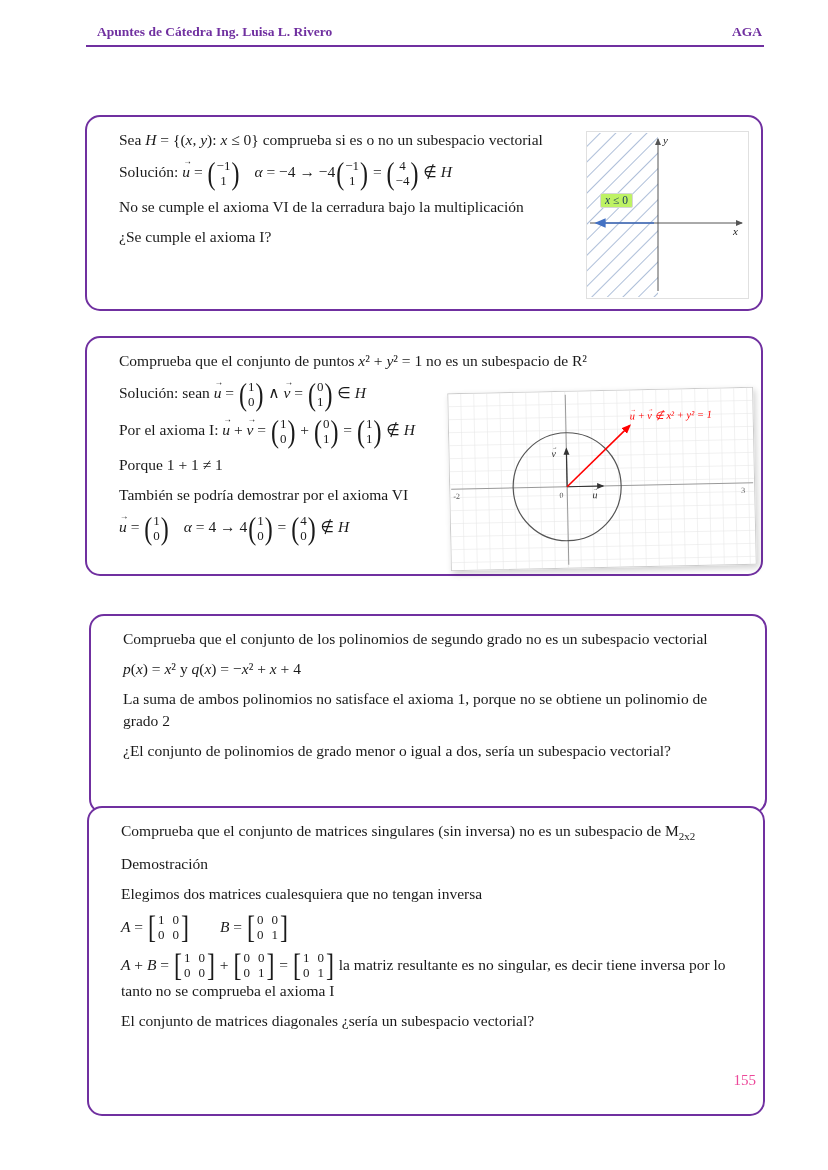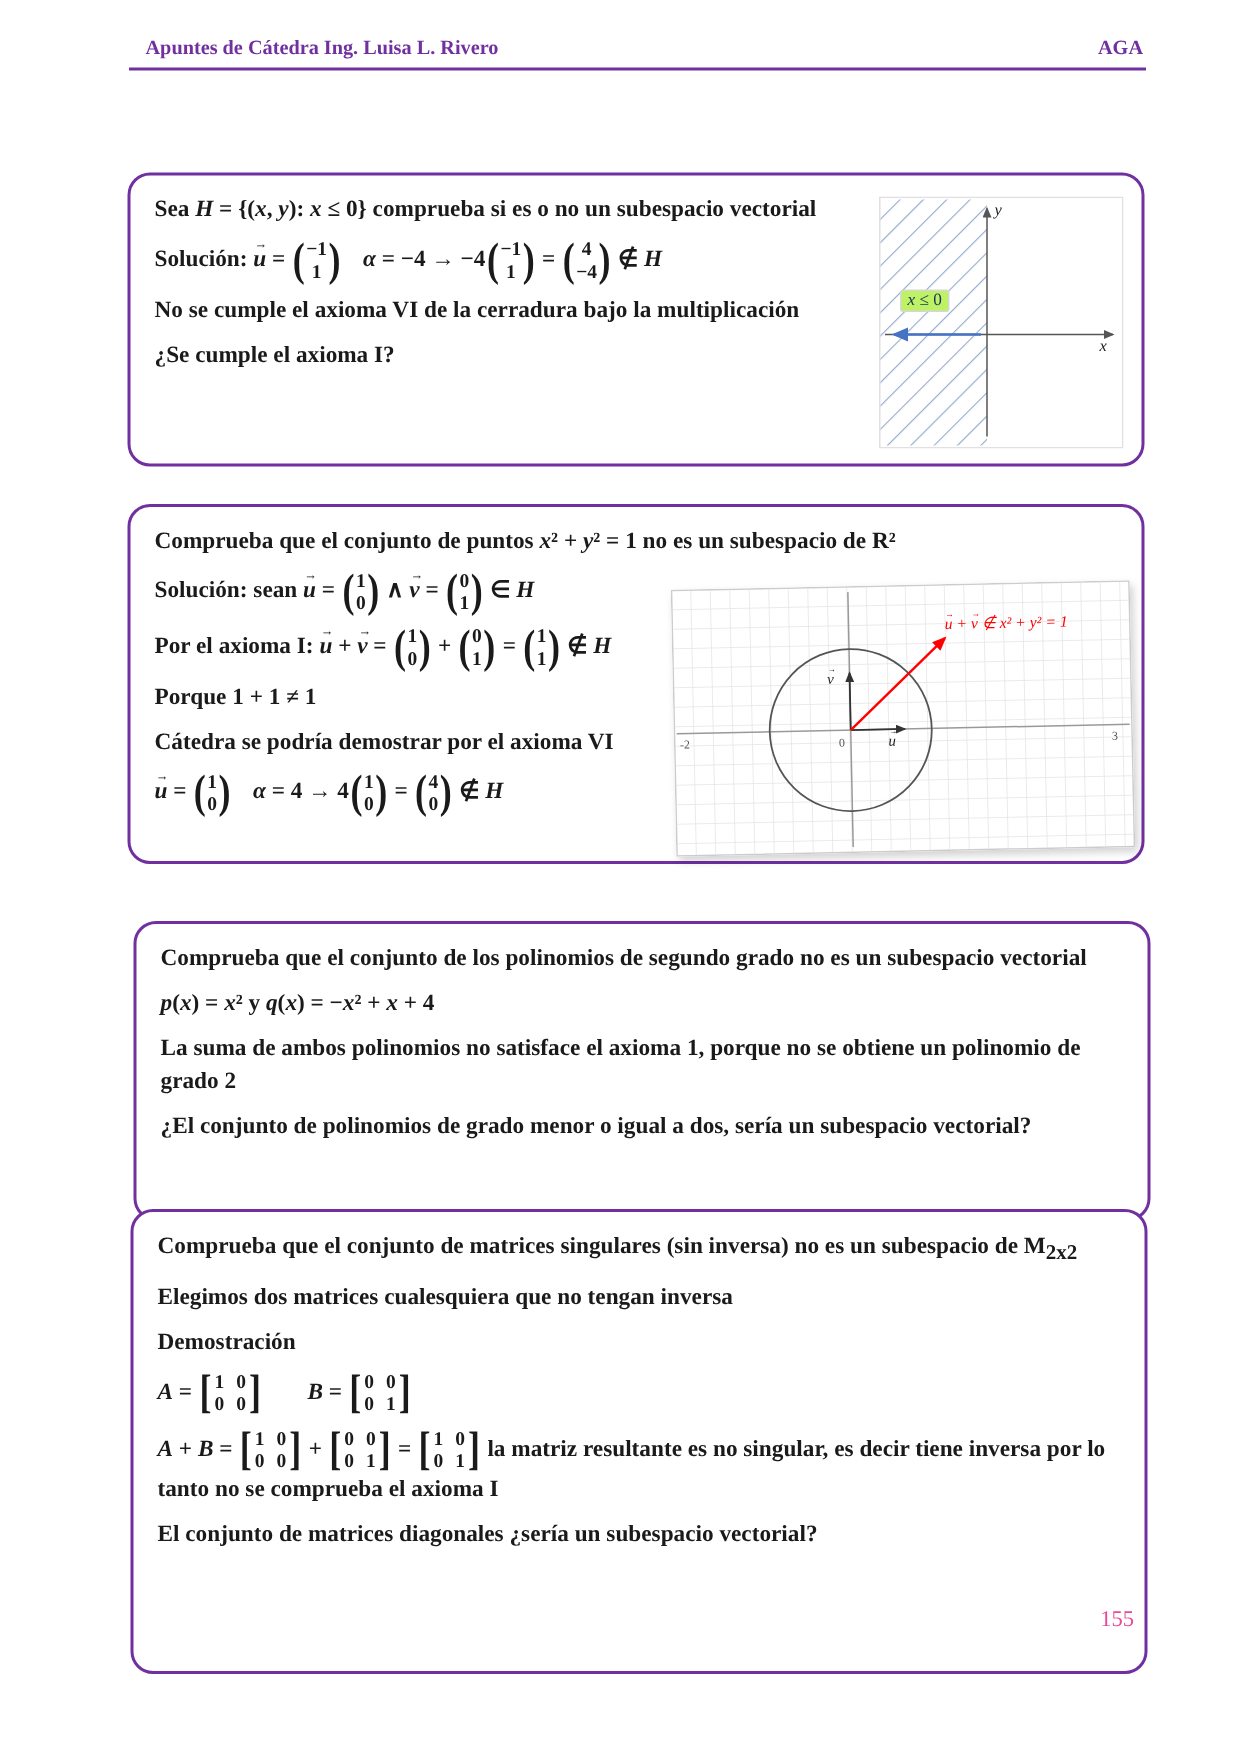--- a/index.html
+++ b/index.html
@@ -21,25 +21,25 @@
   .box {
     position:absolute; left:85px; width:678px; box-sizing:border-box;
     border:2px solid var(--purple, #7030a0); border-radius:15px;
     padding:10px 16px; background:#ffffff;
   }
   #box1 { top:115px; height:196px; }
   #box2 { top:336px; height:240px; }
   #box3 { top:614px; left:89px; height:200px; }
   #box4 { top:806px; left:87px; height:310px; }
 
-  .mline { margin:8px 0; font-size:15.5px; line-height:1.42;font-weight:bold; }
+  .mline { margin:8px 16px; font-size:15.5px; line-height:1.42; }
   .box .mline:first-child { margin-top:2px; }
   .center { text-align:left; }
   .mi { font-style:italic; }
-  .msub { font-size:14px; }
+  .msub { font-size:11px; }
   .mgap { display:inline-block; height:1px; }
 
   
   .mfence { display:inline-flex; align-items:center; vertical-align:middle; margin:0 1px; }
   .br { font-family:"Liberation Serif", serif; font-size:24px; line-height:1;
         display:inline-block; transform:scaleY(1.3); }
   .mcol { display:inline-flex; flex-direction:column; align-items:center;
           font-size:13px; line-height:1.12; padding:0 1px; font-style:normal; }
   .mgrid { display:inline-grid; grid-template-columns:auto auto; column-gap:8px;
            font-size:13px; line-height:1.15; padding:0 2px; justify-items:center; font-style:normal; }
@@ -168,21 +168,21 @@
           <span class="br">)</span>
         </span> = <span class="mfence">
           <span class="br">(</span>
           <span class="mcol">
             <span>1</span>
             <span>1</span>
           </span>
           <span class="br">)</span>
         </span> ∉ <span class="mi">H</span></p>
     <p class="mline">Porque  1 + 1 ≠ 1</p>
-    <p class="mline">Cátedra se podría demostrar por el axioma VI</p>
+    <p class="mline">También se podría demostrar por el axioma VI</p>
     <p class="mline"><span class="vhat"><span class="varrow">→</span>u</span> = <span class="mfence">
           <span class="br">(</span>
           <span class="mcol">
             <span>1</span>
             <span>0</span>
           </span>
           <span class="br">)</span>
         </span><span class="mgap" style="width: 14px;"></span><span class="mi">α</span> = 4 → 4<span class="mfence">
           <span class="br">(</span>
           <span class="mcol">
@@ -231,22 +231,22 @@
 
   <section class="box" id="box3">
     <p class="mline">Comprueba que el conjunto de los polinomios de segundo grado no es un subespacio vectorial</p>
     <p class="mline center"><span class="mi">p</span>(<span class="mi">x</span>) = <span class="mi">x</span>²  y  <span class="mi">q</span>(<span class="mi">x</span>) = −<span class="mi">x</span>² + <span class="mi">x</span> + 4</p>
     <p class="mline">La suma de ambos polinomios no satisface el axioma 1, porque no se obtiene un polinomio de grado 2</p>
     <p class="mline">¿El conjunto de polinomios de grado menor o igual a dos, sería un subespacio vectorial?</p>
   </section>
 
   <section class="box" id="box4">
     <p class="mline">Comprueba que el conjunto de matrices singulares (sin inversa) no es un subespacio de M<sub class="msub">2x2</sub></p>
+    <p class="mline">Demostración</p>
     <p class="mline">Elegimos dos matrices cualesquiera que no tengan inversa</p>
-    <p class="mline">Demostración</p>
     <p class="mline center"><span class="mi">A</span> = <span class="mfence">
           <span class="br">[</span>
           <span class="mgrid">
             <span>1</span>
             <span>0</span>
             <span>0</span>
             <span>0</span>
           </span>
           <span class="br">]</span>
         </span><span class="mgap" style="width: 30px;"></span><span class="mi">B</span> = <span class="mfence">

